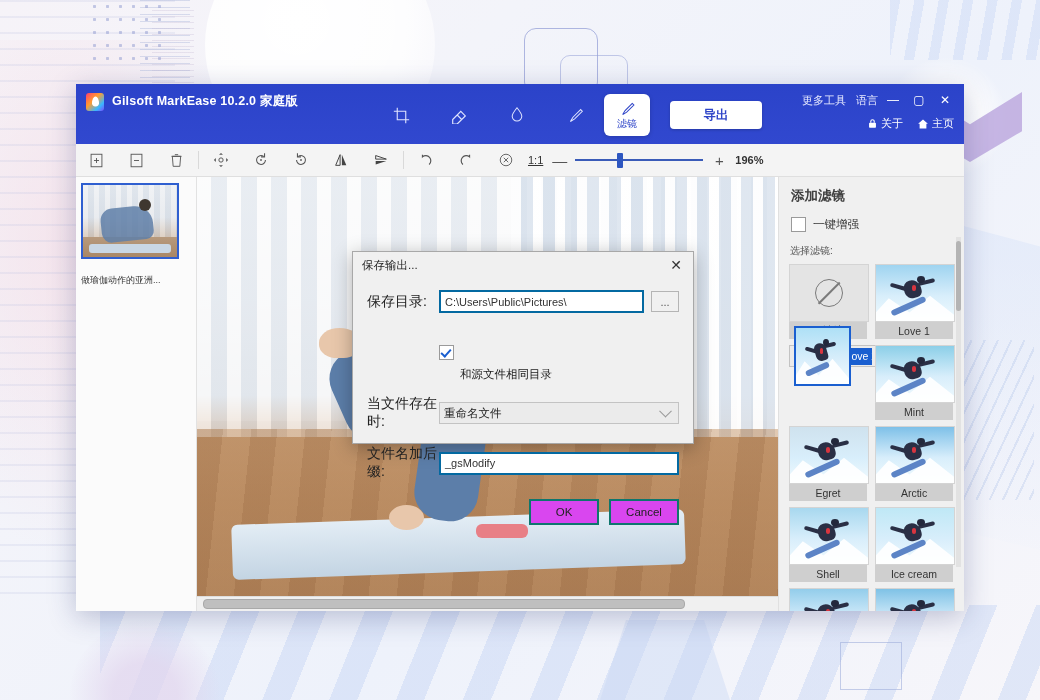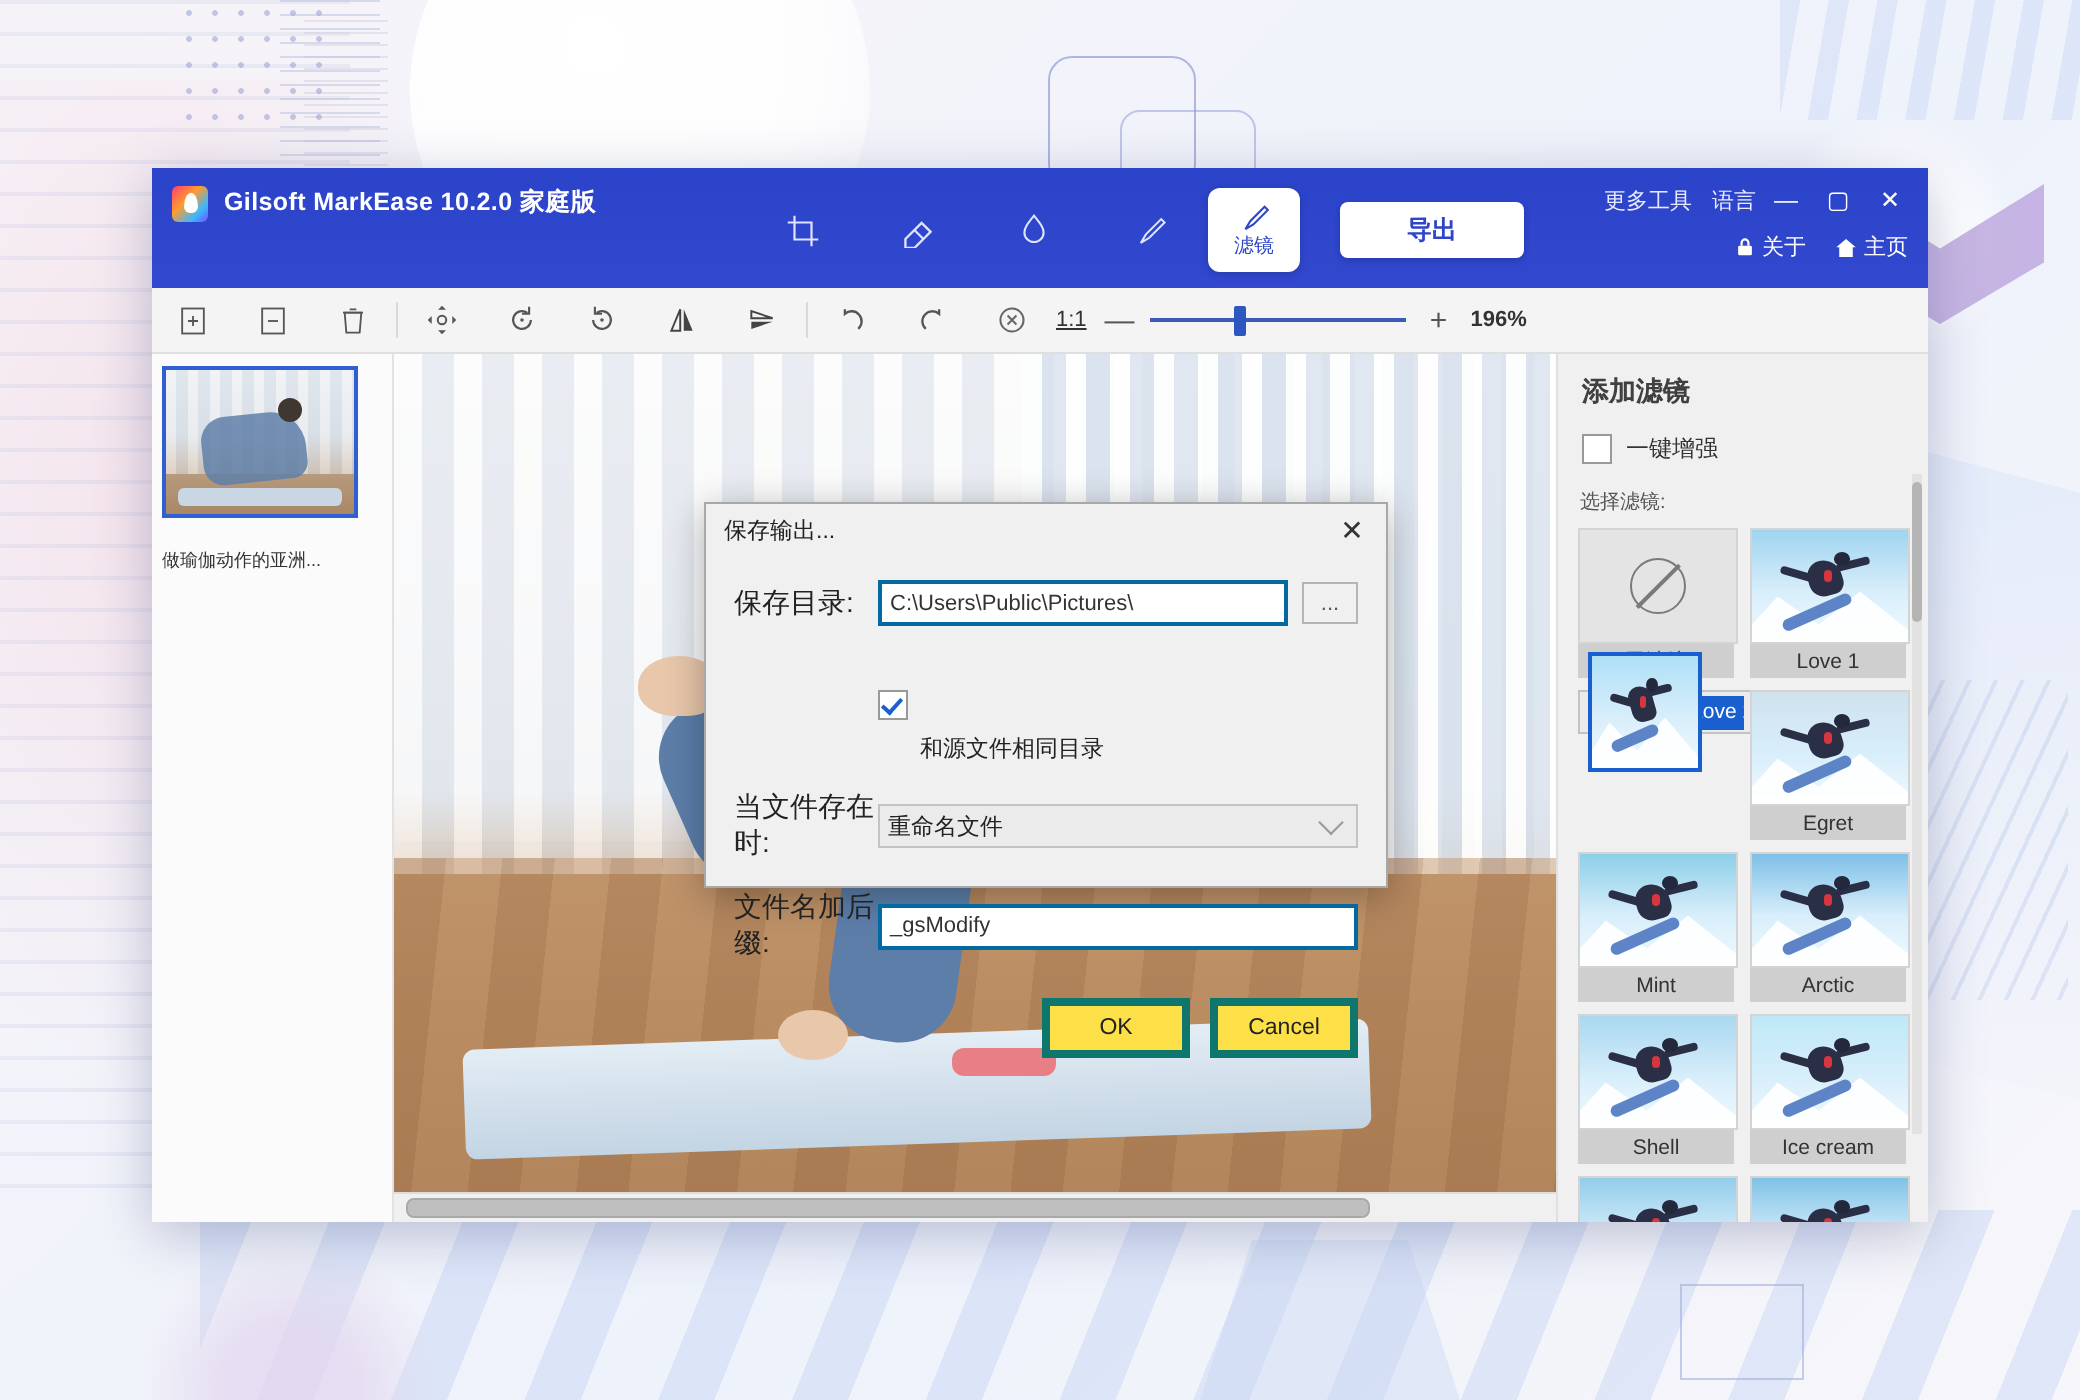--- a/index.html
+++ b/index.html
@@ -469,21 +469,21 @@
   .sel .chev {
     position: absolute; right: 8px; top: 50%; transform: translateY(-60%);
     width: 8px; height: 8px; border-right: 1.4px solid #9a9a9a; border-bottom: 1.4px solid #9a9a9a;
     transform: translateY(-70%) rotate(45deg);
   }
   .dlg-btns {
     display: flex; justify-content: flex-end; gap: 10px;
     padding: 8px 14px 0 0;
   }
   .dbtn {
-    width: 66px; height: 22px; background: #fde047; border: 4px solid #0f766e;
+    width: 66px; height: 22px; background: #d946ef; border: 2px solid #0f766e;
     display: flex; align-items: center; justify-content: center; font-size: 11.5px; color: #222;
   }
   .dlg-check-label { font-size: 11.5px; color: #222; margin-top: 44px; }
 </style>
 </head>
 <body>
 
 <div id="desktop">
 
   <div class="bg-layer bg-pink-wash"></div>
@@ -734,48 +734,48 @@
                 <div class="rider"></div>
                 <div class="red"></div>
               <div class="armR"></div>
                 <div class="helm"></div>
             </div>
             <div class="fcap">Love 2</div>
           </div>
 
           <div class="fcell">
             <div class="fthumb">
+              <div class="sky" style="background: linear-gradient(rgb(140, 207, 232) 0%, rgb(216, 238, 251) 55%, rgb(240, 250, 254) 100%);"></div>
+                <div class="mtn"></div>
+                <div class="board"></div>
+              <div class="armL"></div>
+                <div class="rider"></div>
+                <div class="red"></div>
+              <div class="armR"></div>
+                <div class="helm"></div>
+            </div>
+            <div class="fcap">Mint</div>
+          </div>
+
+          <div class="fcell">
+            <div class="fthumb">
               <div class="sky" style="background: linear-gradient(rgb(207, 226, 238) 0%, rgb(216, 238, 251) 55%, rgb(240, 250, 254) 100%);"></div>
                 <div class="mtn"></div>
                 <div class="board"></div>
               <div class="armL"></div>
                 <div class="rider"></div>
                 <div class="red"></div>
               <div class="armR"></div>
                 <div class="helm"></div>
             </div>
             <div class="fcap">Egret</div>
           </div>
 
           <div class="fcell">
             <div class="fthumb">
-              <div class="sky" style="background: linear-gradient(rgb(140, 207, 232) 0%, rgb(216, 238, 251) 55%, rgb(240, 250, 254) 100%);"></div>
-                <div class="mtn"></div>
-                <div class="board"></div>
-              <div class="armL"></div>
-                <div class="rider"></div>
-                <div class="red"></div>
-              <div class="armR"></div>
-                <div class="helm"></div>
-            </div>
-            <div class="fcap">Mint</div>
-          </div>
-
-          <div class="fcell">
-            <div class="fthumb">
               <div class="sky" style="background: linear-gradient(rgb(126, 192, 232) 0%, rgb(216, 238, 251) 55%, rgb(240, 250, 254) 100%);"></div>
                 <div class="mtn"></div>
                 <div class="board"></div>
               <div class="armL"></div>
                 <div class="rider"></div>
                 <div class="red"></div>
               <div class="armR"></div>
                 <div class="helm"></div>
             </div>
             <div class="fcap">Arctic</div>

